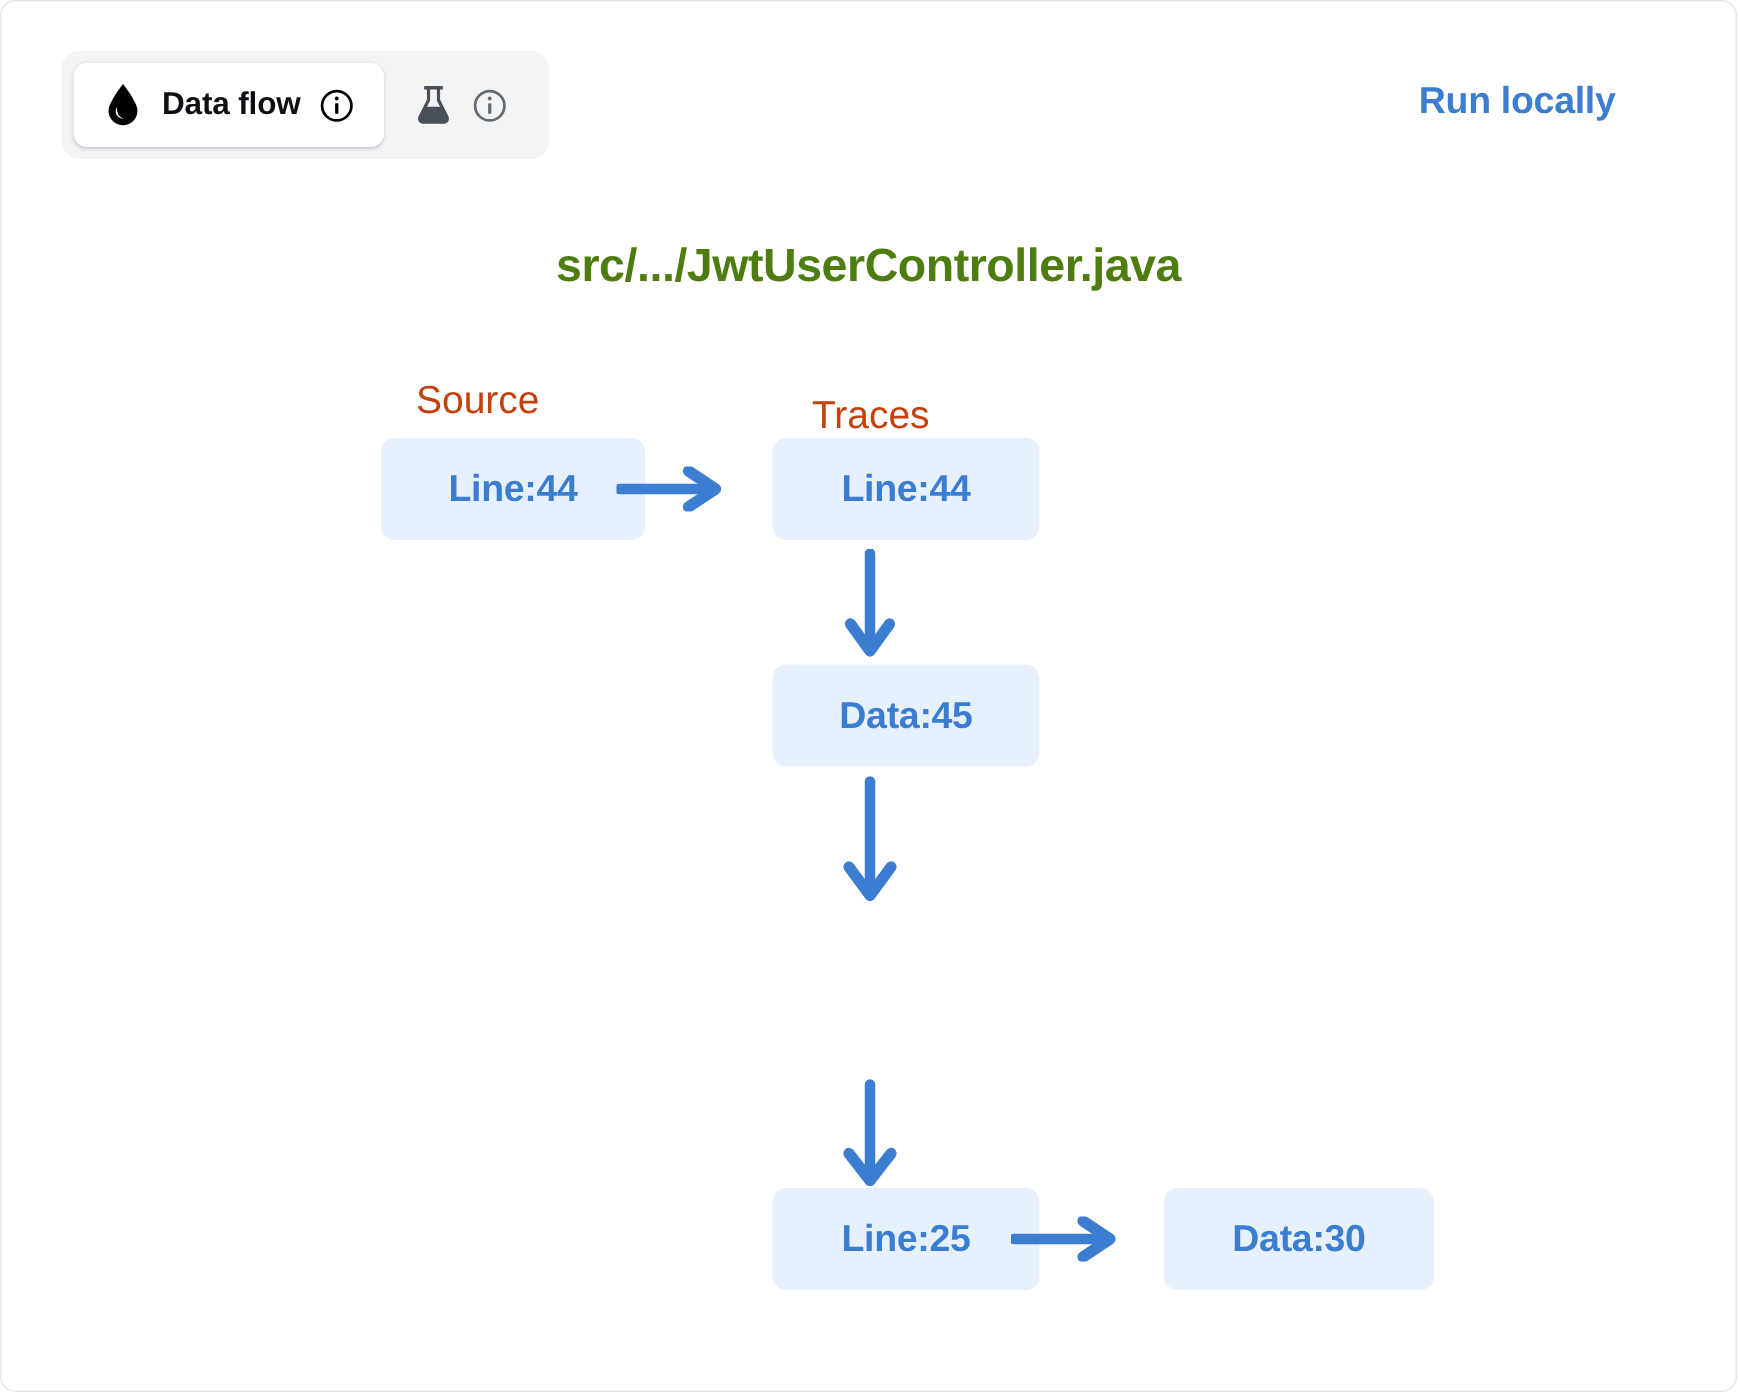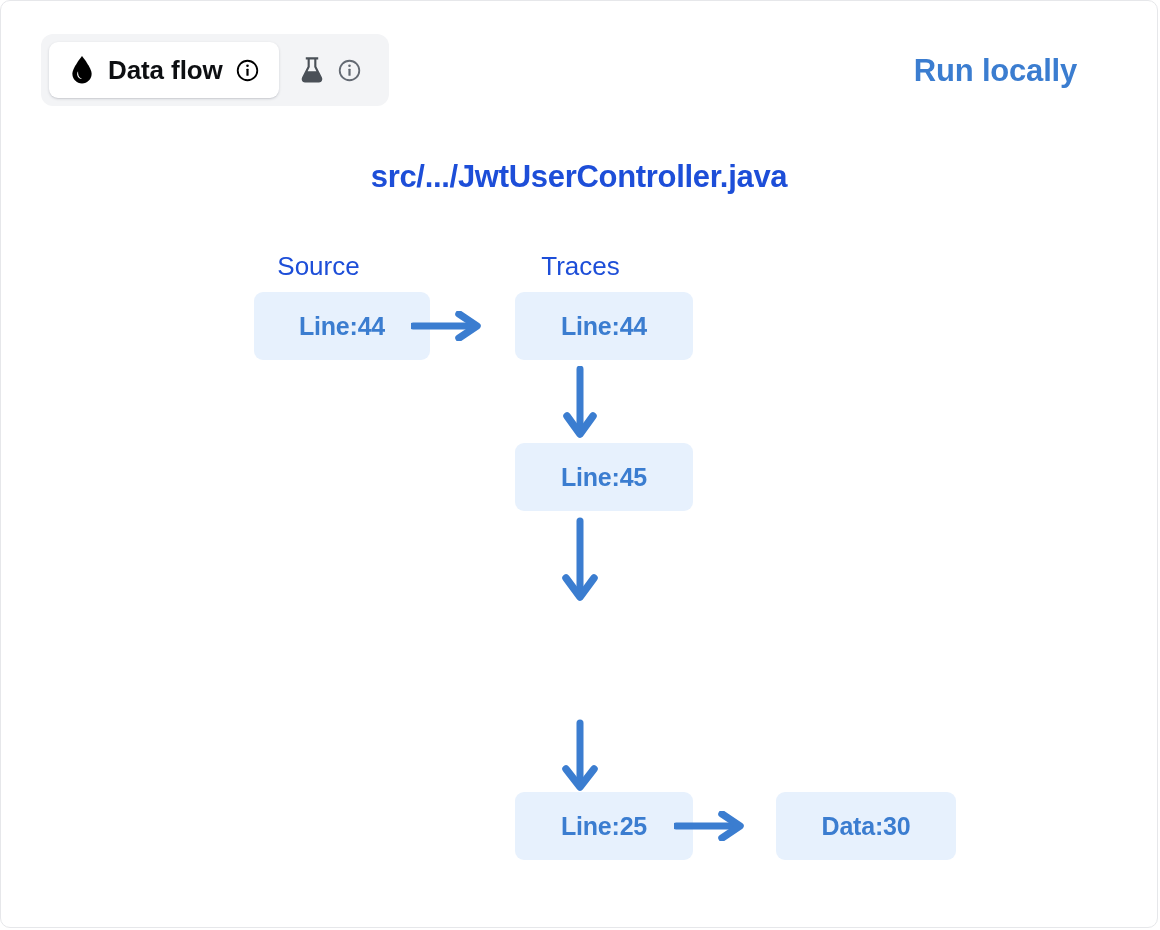--- a/index.html
+++ b/index.html
@@ -54,35 +54,35 @@
     padding: 0 20px;
     border-radius: 9px;
     box-sizing: border-box;
     cursor: pointer;
   }
   .tab.active {
     background: #ffffff;
     box-shadow: 0 1px 3px rgba(16,24,40,0.14), 0 1px 1px rgba(16,24,40,0.06);
   }
   .tab-label {
-    font-size: 26px;
+    font-size: 21px;
     letter-spacing: -0.1px;
   }
   .tab.active .tab-label { color: #0d0f12; font-weight: 700; }
   .tab.inactive .tab-label { color: #646a73; font-weight: 400; }
 
   .icon-drop { width: 26px; height: 30px; display:block; }
   .icon-flask { width: 26px; height: 30px; display:block; }
   .icon-info  { width: 23px; height: 23px; display:block; }
 
   .run-locally {
     position: absolute;
     right: 80px;
     top: 52px;
-    font-size: 31px;
+    font-size: 25px;
     font-weight: 700;
     color: #3b7dd0;
     letter-spacing: -0.2px;
     cursor: pointer;
     white-space: nowrap;
   }
 
   
   .flow {
     position: absolute;
@@ -91,30 +91,30 @@
     width: 100%;
     height: 796px;
   }
 
   .file-title {
     position: absolute;
     width: 100%;
     text-align: center;
     font-size: 31px;
     font-weight: 700;
-    color: #1d4ed8;
+    color: #4d7c0f;
     letter-spacing: -0.3px;
   }
   .file-title-1 { top: 26px; }
   .file-title-2 { top: 506px; }
 
   .col-label {
     position: absolute;
     font-size: 26px;
-    color: #1d4ed8;
+    color: #c2410c;
     font-weight: 400;
     text-align: center;
     white-space: nowrap;
   }
 
   .node {
     position: absolute;
     height: 68px;
     background: #e7f1fd;
     border-radius: 9px;
@@ -178,40 +178,40 @@
     </div>
 
     <div class="run-locally">Run locally</div>
   </div>
 
   <div class="flow">
 
     <div class="file-title file-title-1">src/.../JwtUserController.java</div>
 
     <div class="col-label" style="left:230px; top:118px; width:175px;">Source</div>
-    <div class="col-label" style="left:491px; top:118px; width:177px;">Traces</div>
+    <div class="col-label" style="left:491px; top:128px; width:177px;">Traces</div>
 
     <div class="node" style="left:229px; top:159px; width:176px;">Line:44</div>
     <div class="node" style="left:490px; top:159px; width:178px;">Line:44</div>
 
     <span class="arrow" style="left:410px; top:178px;">
       <svg width="76" height="30" viewBox="0 0 76 30" aria-hidden="true">
         <path d="M2 15 H60" stroke="#3b7dd0" stroke-width="7" stroke-linecap="round" fill="none"></path>
         <path d="M48 3 L66 15 L48 27" stroke="#3b7dd0" stroke-width="7.5" stroke-linecap="round" stroke-linejoin="round" fill="none"></path>
       </svg>
     </span>
 
     <span class="arrow" style="left:556px; top:233px;">
       <svg width="46" height="78" viewBox="0 0 46 78" aria-hidden="true">
         <path d="M23 3 V62" stroke="#3b7dd0" stroke-width="7" stroke-linecap="round" fill="none"></path>
         <path d="M10 50 L23 68 L36 50" stroke="#3b7dd0" stroke-width="7.5" stroke-linecap="round" stroke-linejoin="round" fill="none"></path>
       </svg>
     </span>
 
-    <div class="node" style="left:490px; top:310px; width:178px;">Line:45</div>
+    <div class="node" style="left:490px; top:310px; width:178px;">Data:45</div>
 
     <span class="arrow" style="left:553px; top:384px;">
       <svg width="52" height="92" viewBox="0 0 52 92" aria-hidden="true">
         <path d="M26 4 V74" stroke="#3b7dd0" stroke-width="7" stroke-linecap="round" fill="none"></path>
         <path d="M12 61 L26 80 L40 61" stroke="#3b7dd0" stroke-width="7.5" stroke-linecap="round" stroke-linejoin="round" fill="none"></path>
       </svg>
     </span>
 
 
     <span class="arrow" style="left:553px; top:586px;">

